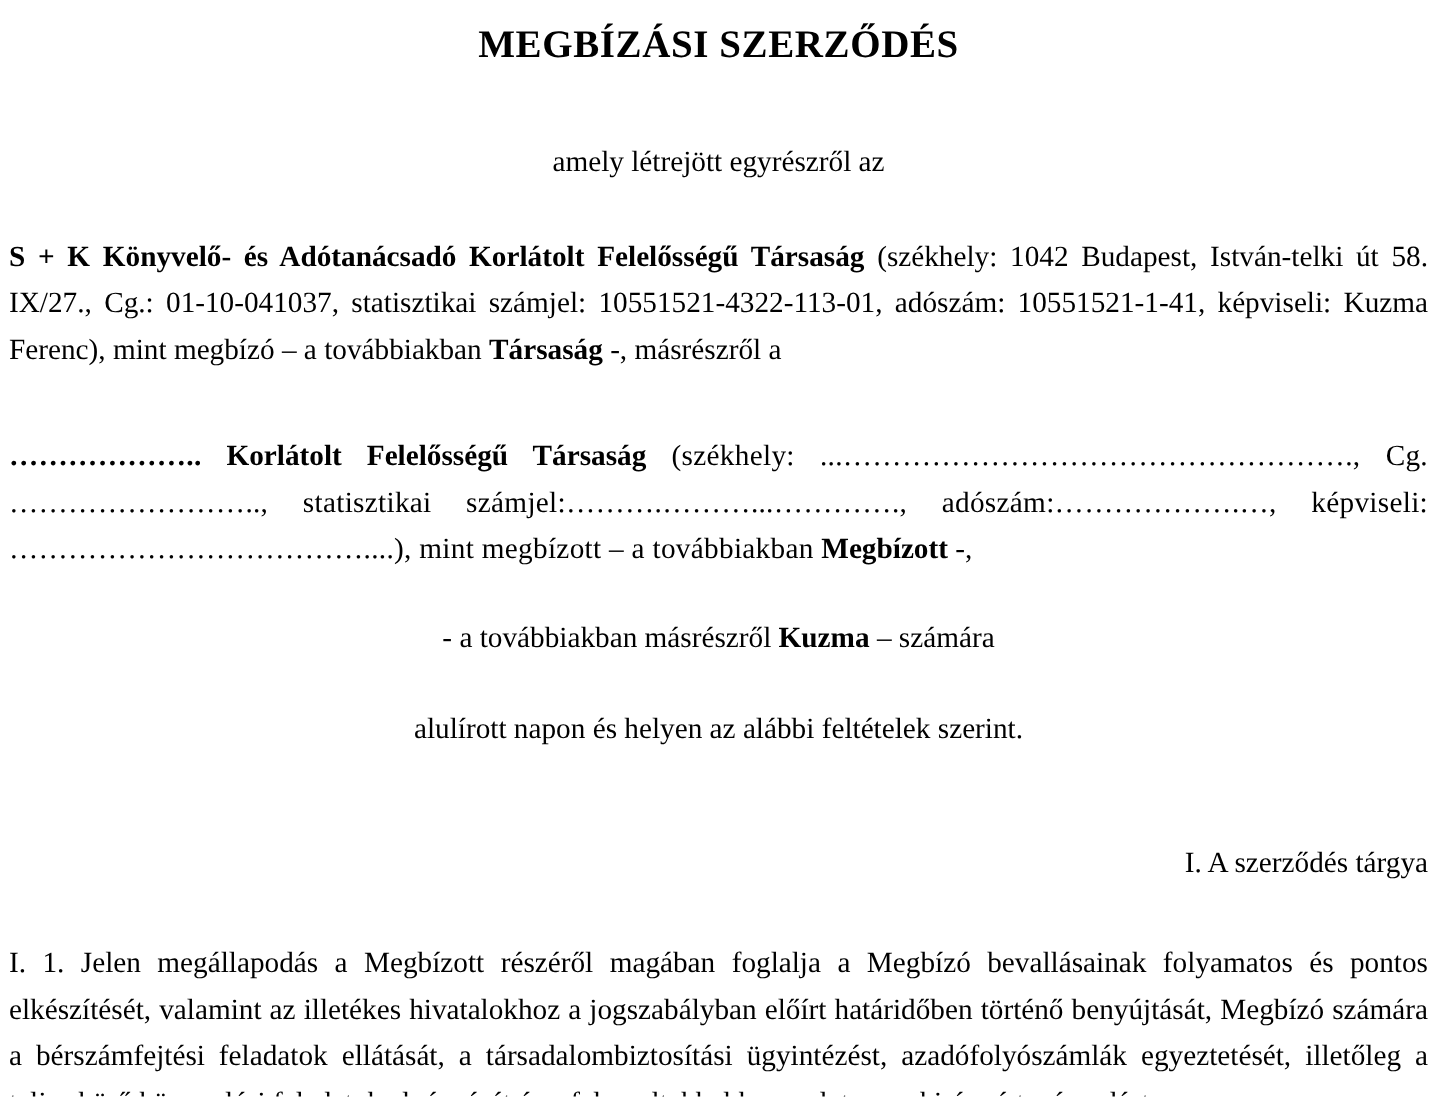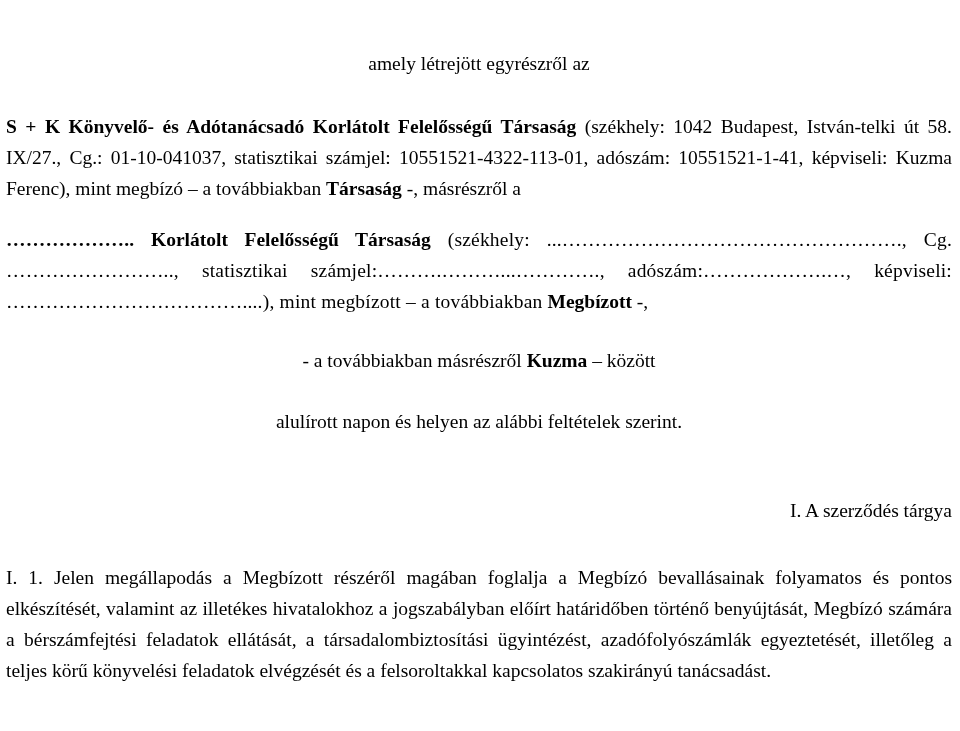--- a/index.html
+++ b/index.html
@@ -35,48 +35,49 @@
     font-size: 19.5px;
     line-height: 31px;
     text-align: justify;
     text-justify: inter-word;
     margin: 0;
     padding: 0;
     hyphens: manual;
   }
   .para-intro { margin-top: 48px; }
   .para-party1 { margin-top: 32px; }
-  .para-party2 { margin-top: 20px; }
+  .para-party2 { margin-top: 40px; }
   .para-felek  { margin-top: 28px; }
   .para-closing { margin-top: 30px; }
   .para-body { margin-top: 36px; }
   .left-only { text-align: center; }
   .section-heading {
     text-align: right;
     font-size: 19.5px;
     line-height: 31px;
     margin: 58px 0 0 0;
     font-weight: normal;
   }
   b, .bold { font-weight: bold; }
   .dots { letter-spacing: 0.2px; }
 </style>
 </head>
 <body>
 
 <div class="page">
 
+  <h1 class="doc-title">MEGBÍZÁSI SZERZŐDÉS</h1>
 
   <p class="para para-intro left-only">amely létrejött egyrészről az</p>
 
   <p class="para para-party1"><b class="bold">S + K Könyvelő- és Adótanácsadó Korlátolt Felelősségű Társaság</b><span> (székhely: 1042 Budapest, István-telki út 58. IX/27., Cg.: 01-10-041037, statisztikai számjel: 10551521-4322-113-01, adószám: 10551521-1-41, képviseli: Kuzma Ferenc), mint megbízó – a továbbiakban </span><b class="bold">Társaság</b><span> -, másrészről a</span></p>
 
   <p class="para para-party2"><b class="bold dots">………………..</b><b class="bold"> Korlátolt Felelősségű Társaság</b><span class="dots"> (székhely: ...……………………………………………., </span><span class="dots">Cg. …………………….., statisztikai számjel:……….………...…………., adószám:……………….…, </span><span class="dots">képviseli: ………………………………....), mint megbízott – a továbbiakban </span><b class="bold">Megbízott</b><span> -,</span></p>
 
-  <p class="para para-felek left-only"><span>- a továbbiakban másrészről </span><b class="bold">Kuzma</b><span> – között</span></p>
+  <p class="para para-felek left-only"><span>- a továbbiakban másrészről </span><b class="bold">Kuzma</b><span> – számára</span></p>
 
   <p class="para para-closing left-only">alulírott napon és helyen az alábbi feltételek szerint.</p>
 
   <h2 class="section-heading">I. A szerződés tárgya</h2>
 
   <p class="para para-body">I. 1. Jelen megállapodás a Megbízott részéről magában foglalja a Megbízó bevallásainak folyamatos és pontos elkészítését, valamint az illetékes hivatalokhoz a jogszabályban előírt határidőben történő benyújtását, Megbízó számára a bérszámfejtési feladatok ellátását, a társadalombiztosítási ügyintézést, azadófolyószámlák egyeztetését, illetőleg a teljes körű könyvelési feladatok elvégzését és a felsoroltakkal kapcsolatos szakirányú tanácsadást.</p>
 
 </div>
 
 </body></html>

